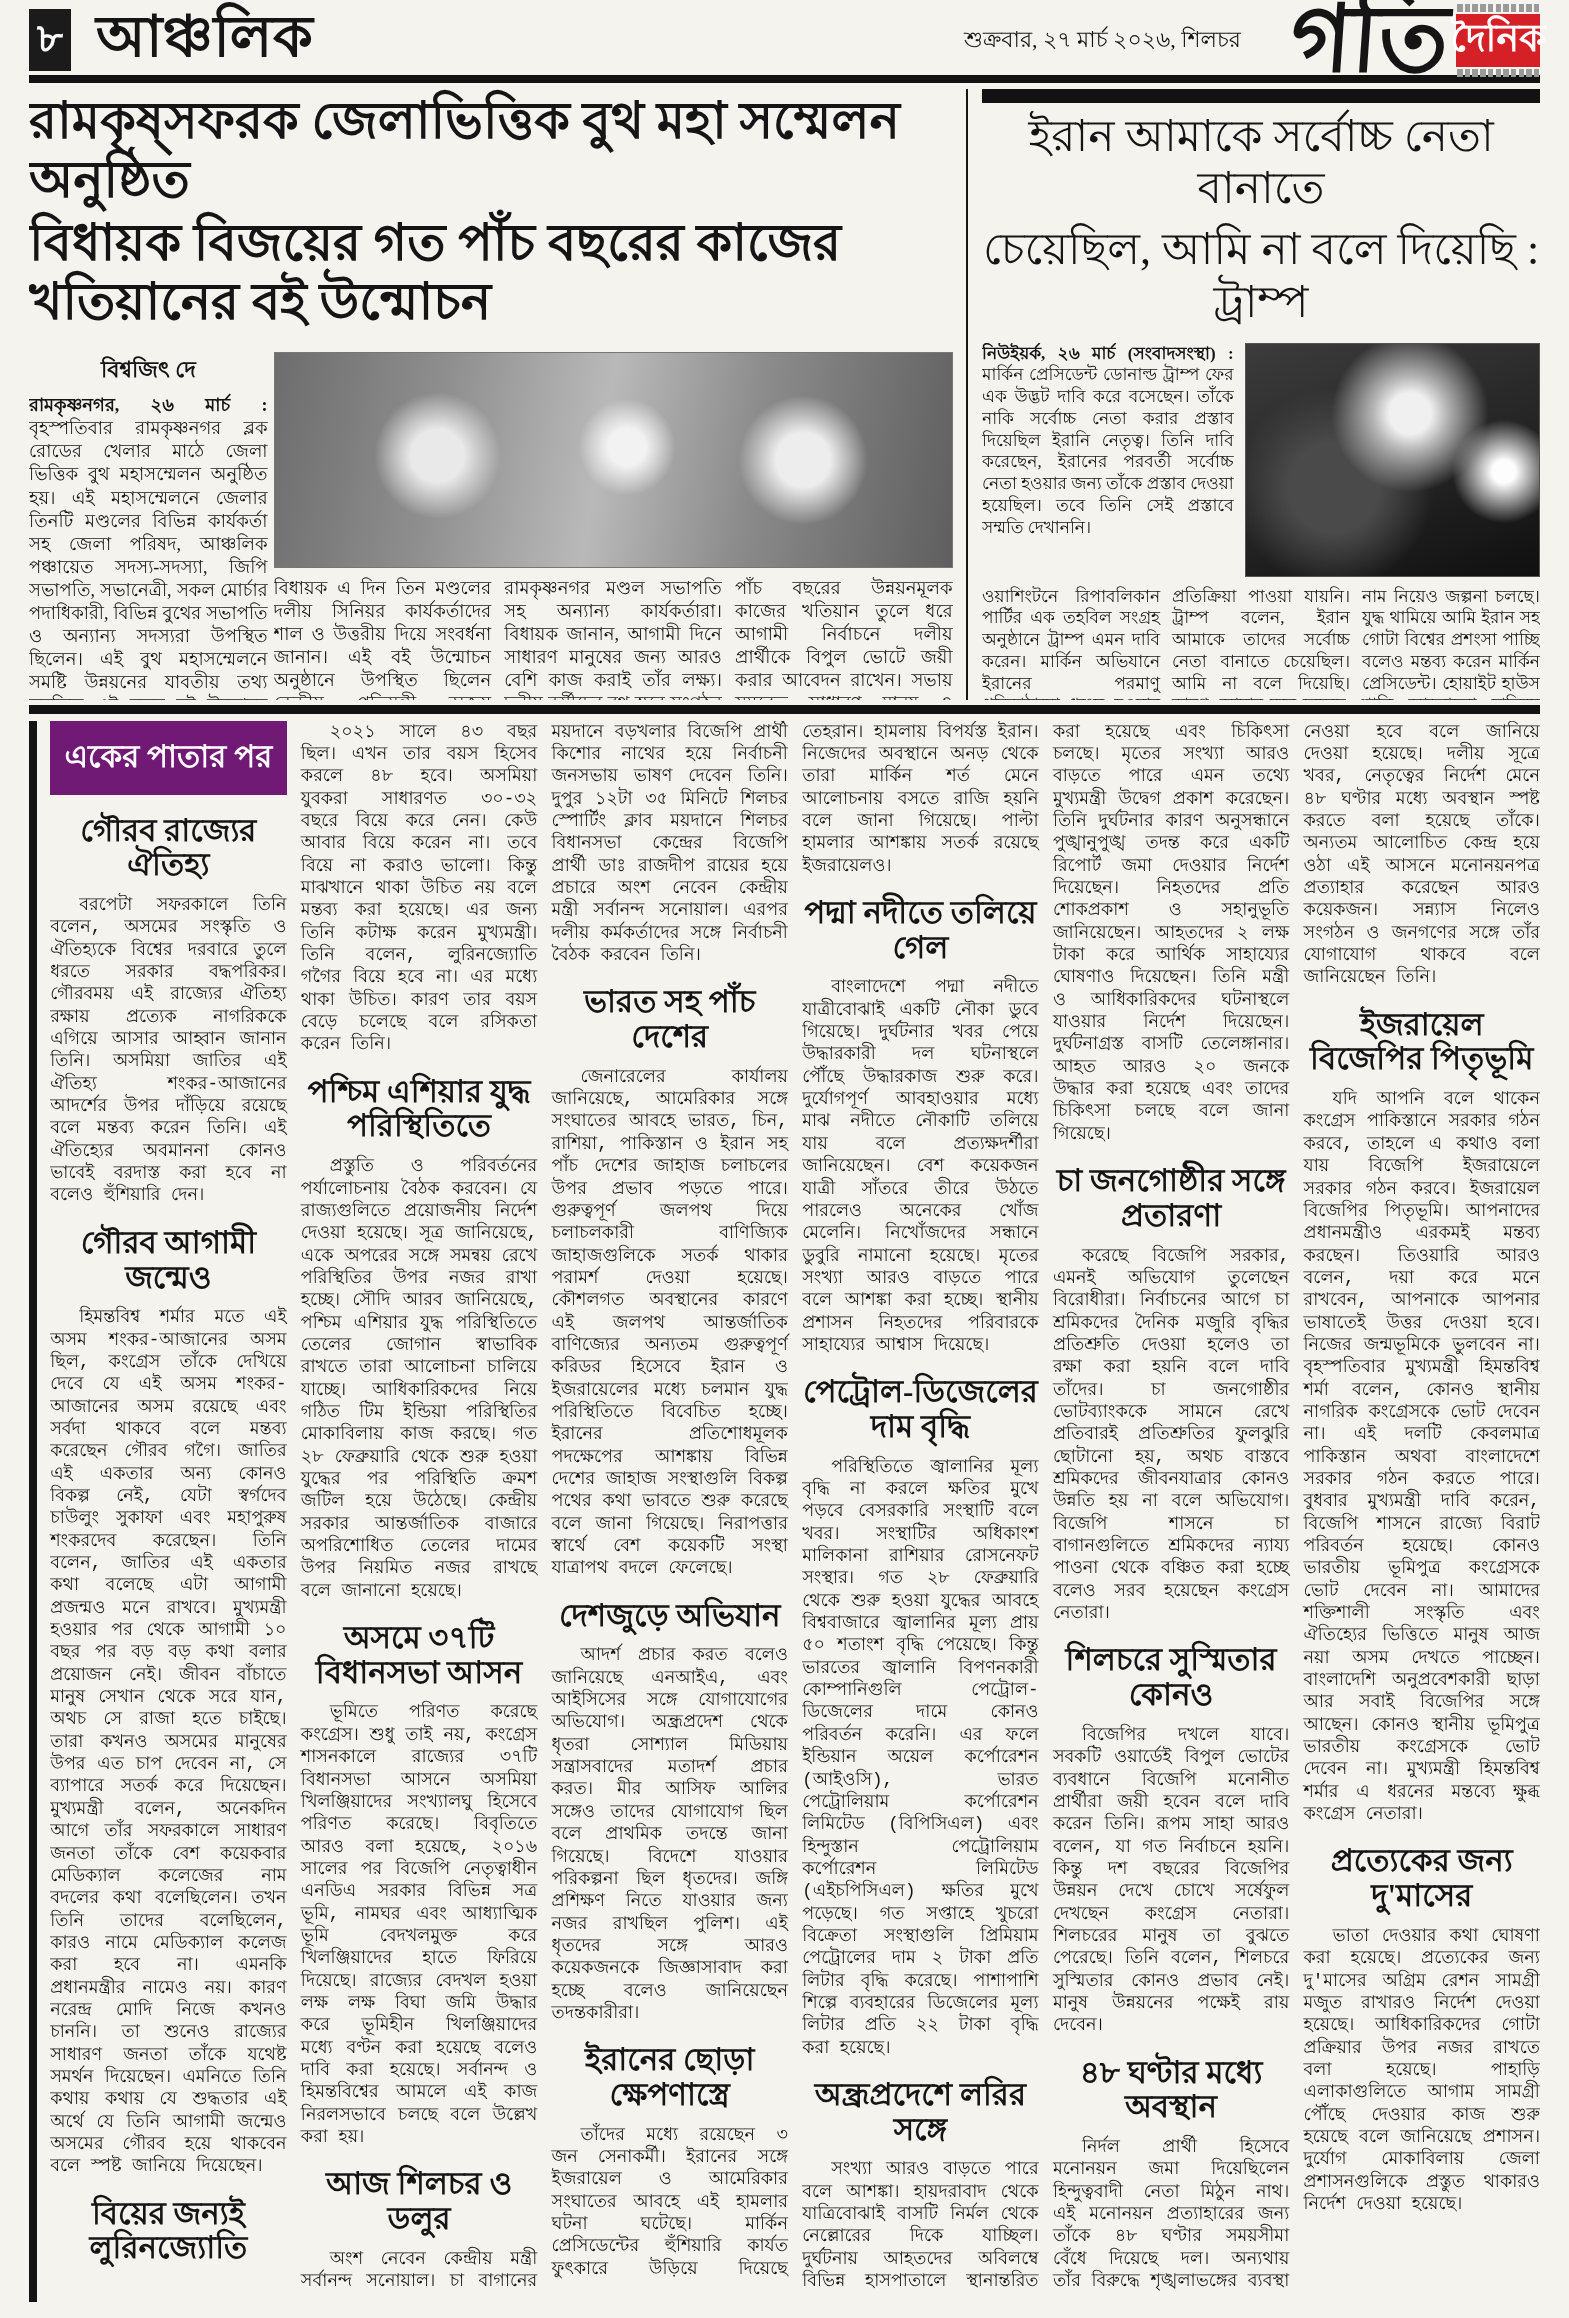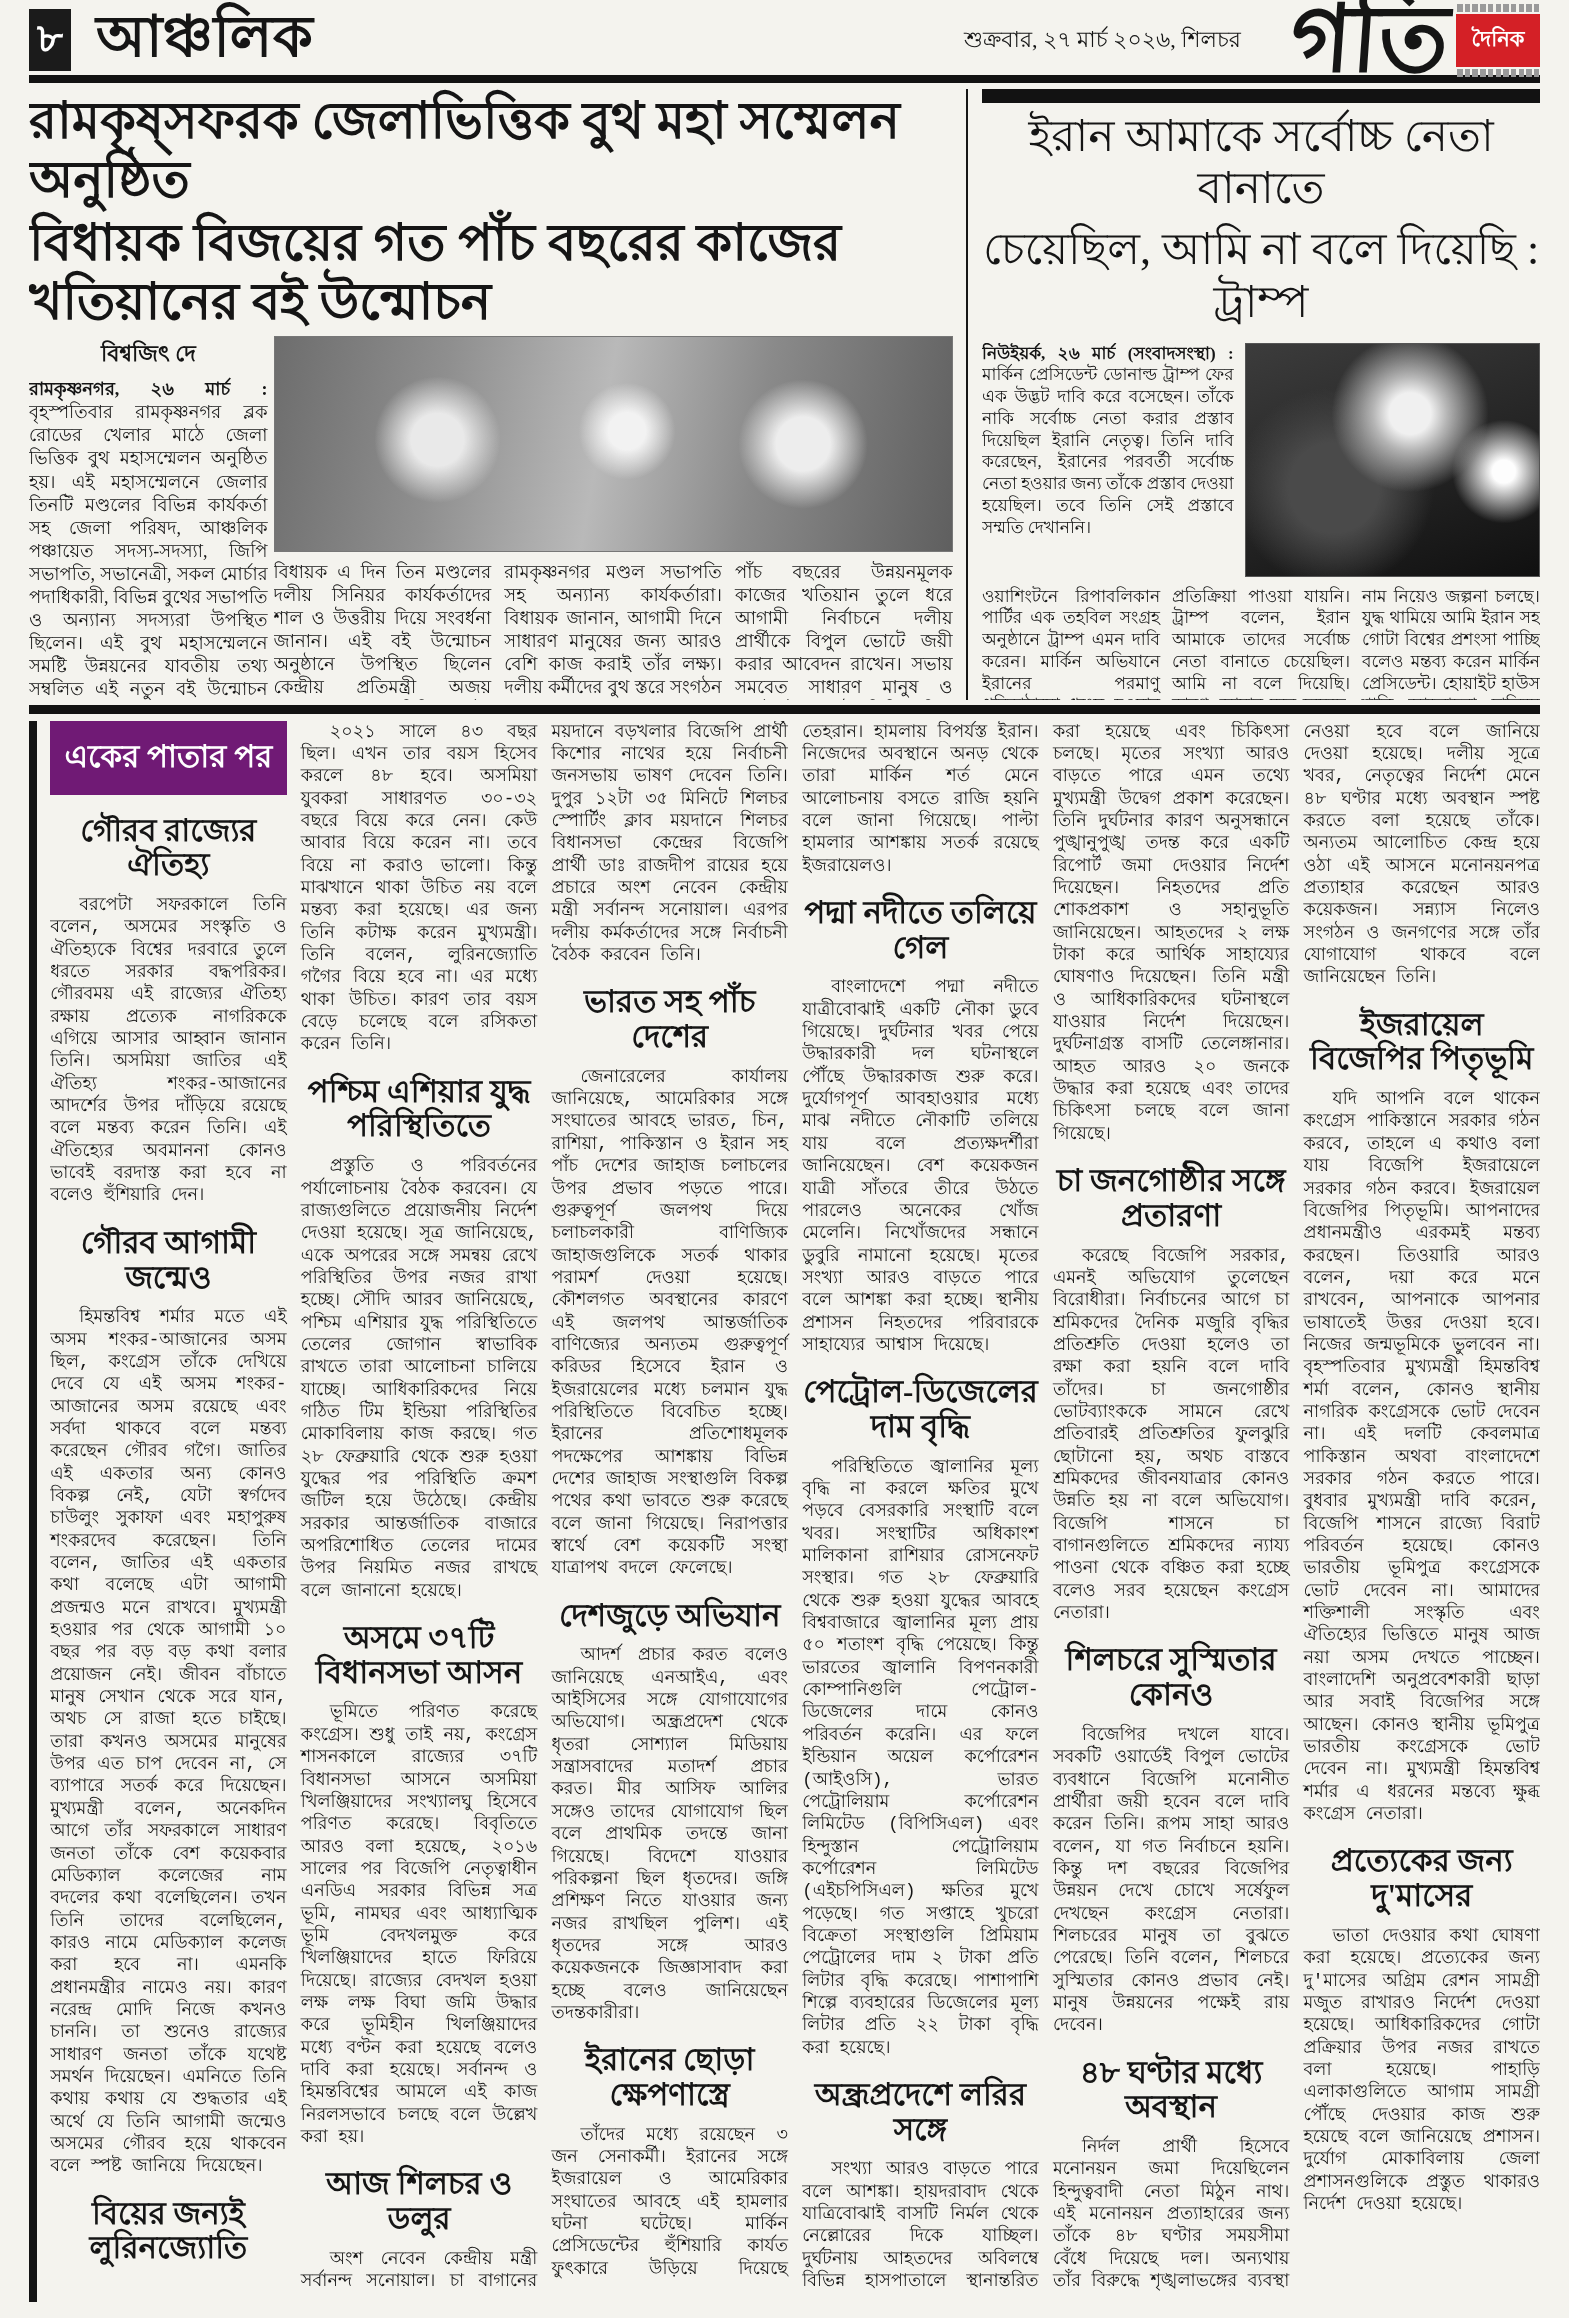--- a/index.html
+++ b/index.html
@@ -13,27 +13,27 @@
   .pageno{width:42px;height:62px;background:#1b1b1b;color:#fff;display:flex;
     align-items:center;justify-content:center;font-size:40px;font-weight:bold;flex:0 0 auto;}
   .section-title{font-size:57px;font-weight:bold;margin-left:25px;letter-spacing:0.6px;}
   .hdr-spacer{flex:1;}
   .date-line{font-size:22px;margin-right:50px;white-space:nowrap;}
   .masthead{display:flex;align-items:center;gap:7.7px;flex:0 0 auto;}
   .masthead-main{font-size:93px;font-weight:bold;line-height:0.8;transform:skewX(-4deg);}
   .masthead-box-wrap{display:flex;flex-direction:column;align-items:center;gap:2.2px;}
   .masthead-tiny{width:83px;height:7.7px;background:repeating-linear-gradient(90deg,#9a9a9a 0 5.5px,transparent 5.5px 7.7px);}
   .masthead-box{width:84px;height:53px;background:#d42026;color:#fff;display:flex;
-    align-items:center;justify-content:center;font-size:21px;font-weight:bold;}
+    align-items:center;justify-content:center;font-size:38px;font-weight:bold;}
   .rule{height:8.3px;background:#121212;margin-top:2.2px;}
   
   .toprow{display:flex;height:611px;margin-top:5.5px;}
   .lead{width:62%;box-sizing:border-box;padding-right:13.2px;overflow:hidden;}
   .lead h1{margin:3.3px 0 0 0;font-size:51px;line-height:1.16;font-weight:bold;}
-  .lead-body{display:flex;gap:6px;margin-top:4px;height:459px;overflow:hidden;}
+  .lead-body{display:flex;gap:6px;margin-top:20px;height:459px;overflow:hidden;}
   .lead-col1{width:26%;overflow:hidden;}
   .byline{text-align:center;font-size:22px;font-weight:bold;margin-bottom:5.5px;}
   p.txt{font-size:18px;line-height:1.28;text-align:justify;margin:0;}
   .dateline{font-weight:bold;}
   .lead-right{width:74%;display:flex;flex-direction:column;}
   .photo{width:100%;height:216px;flex:0 0 auto;
     background:
       radial-gradient(circle at 24% 48%, #e9e9e9 0 5%, rgba(0,0,0,0) 12%),
       radial-gradient(circle at 52% 44%, #f2f2f2 0 5%, rgba(0,0,0,0) 13%),
       radial-gradient(circle at 78% 50%, #ededed 0 5%, rgba(0,0,0,0) 12%),

